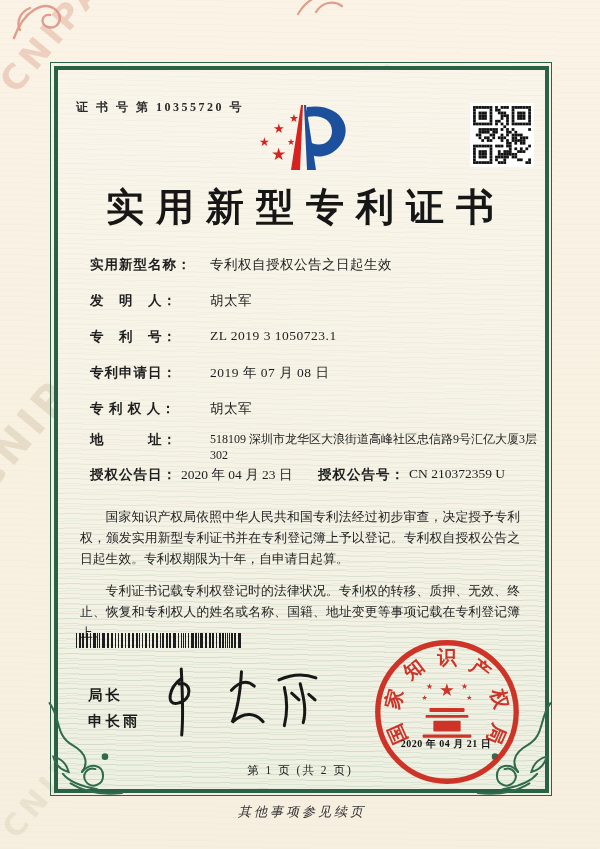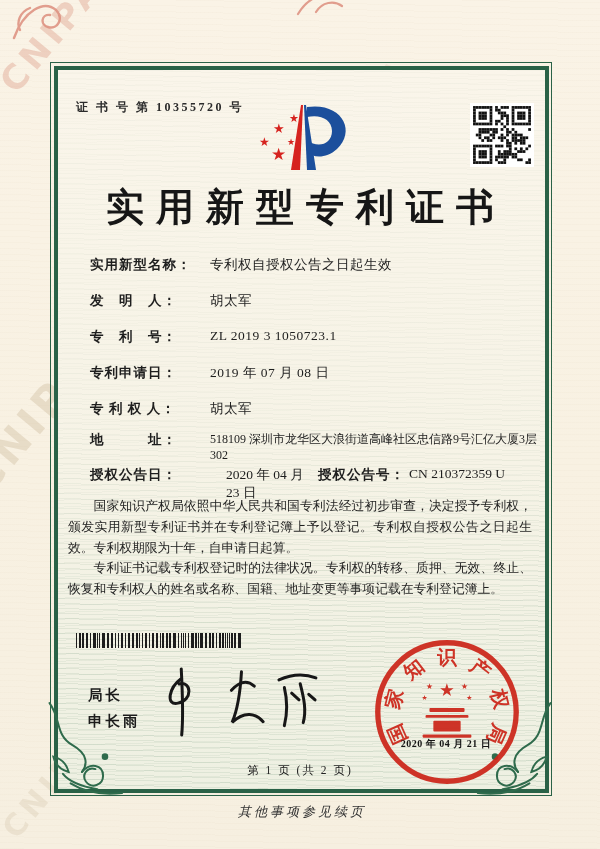--- a/index.html
+++ b/index.html
@@ -46,27 +46,27 @@
          font-weight:bold;letter-spacing:12px;text-indent:12px;color:#161616;z-index:2;}
   
   .frow{position:absolute;left:90px;width:450px;display:flex;z-index:2;
         font-size:13.5px;color:#1e1e1e;}
   .frow .lbl{flex:0 0 120px;font-weight:bold;letter-spacing:1px;white-space:nowrap;}
   .frow .val{flex:1;letter-spacing:.5px;}
   .r1{top:256px}.r2{top:292px}.r3{top:328px}.r4{top:364px}.r5{top:400px}
   .r6{top:431px}.r6 .val{font-size:12px;letter-spacing:0;}
   .r7{top:466px}
   .r7 .grp{display:flex;}
-  .r7 .g1{width:228px;gap:45px;}
+  .r7 .g1{width:228px;}
   .r7 .lbl2{font-weight:bold;letter-spacing:1px;white-space:nowrap;}
   .r7 .val2{margin-left:4px;}
   
   .body-text{position:absolute;left:68px;top:496px;width:464px;z-index:2;
       font-size:12.8px;line-height:20.8px;text-align:justify;color:#1f1f1f;}
-  .body-text p{margin:0;text-indent:2em;}
+  .body-text p{margin:12px;text-indent:2em;font-family:Liberation Mono, monospace;}
   
   .barcode{position:absolute;left:76px;top:633px;width:170px;height:15px;z-index:2;}
   .director{position:absolute;left:88px;top:682px;z-index:2;font-size:14.5px;
             font-weight:bold;letter-spacing:3px;color:#1c1c1c;line-height:26px;}
   .signature{position:absolute;left:152px;top:662px;z-index:4;}
   .seal{position:absolute;left:364px;top:634px;z-index:3;opacity:.92;}
   .seal-date{position:absolute;left:366px;top:737px;width:160px;text-align:center;
              z-index:4;font-size:10px;font-weight:bold;color:#141414;letter-spacing:.5px;}
   .page-no{position:absolute;left:0;right:0;top:763px;text-align:center;z-index:2;
            font-size:11.5px;color:#222;letter-spacing:2px;}

